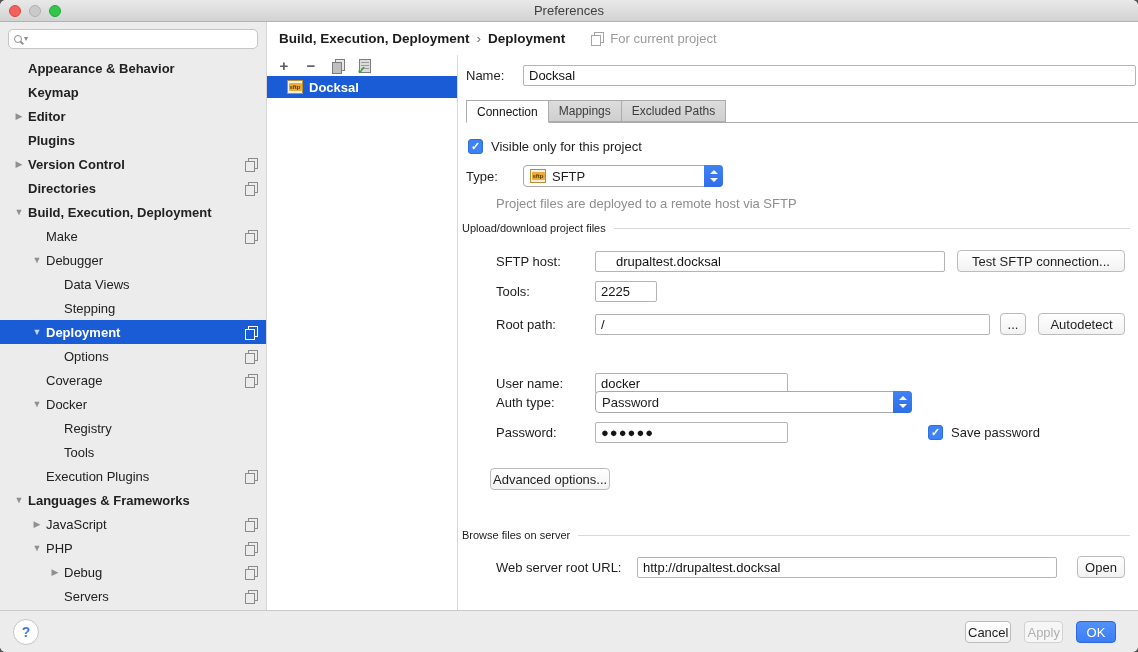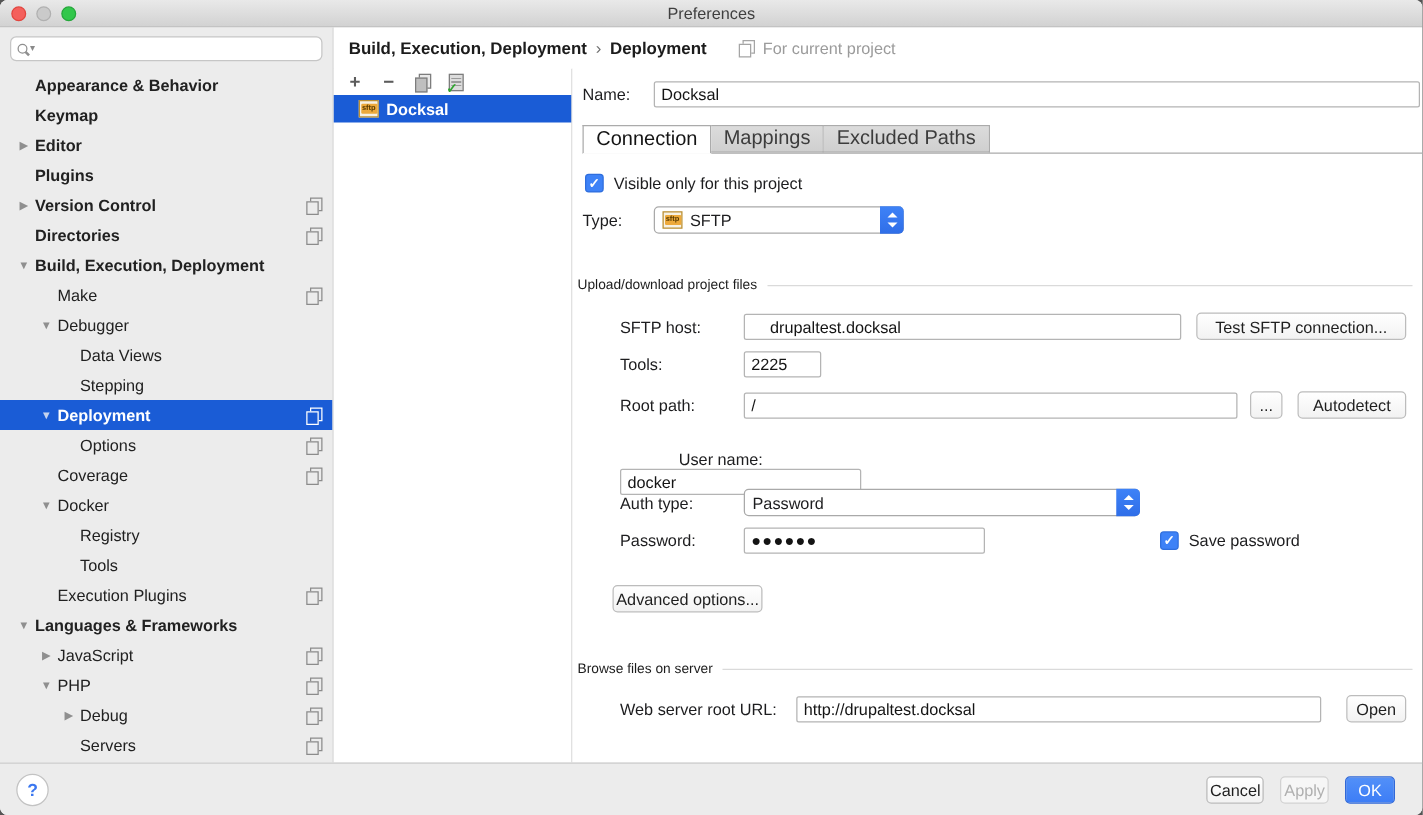--- a/index.html
+++ b/index.html
@@ -98,21 +98,21 @@
   .flabel{ color:#1d1d1f; }
   input.tf{
     height:21px; border:1px solid #b4b4b4; border-radius:2px; padding:0 5px;
     font-family:"Liberation Sans",sans-serif; font-size:13px; color:#141414; background:#fff;
   }
   .tabbar{ position:absolute; left:8px; right:0; top:45px; height:23px;
     border-bottom:1px solid #ababab; display:flex; align-items:flex-end; }
   .tab{
     height:22px; padding:0 10px; display:flex; align-items:center;
     background:linear-gradient(#dcdcdc,#cfcfcf); border:1px solid #ababab; border-left:none;
-    font-size:16px; color:#3c3c3c; cursor:default;
+    font-size:12px; color:#3c3c3c; cursor:default;
   }
   .tab:first-child{ border-left:1px solid #ababab; }
   .tab.active{ background:#fff; border-bottom:1px solid #fff; margin-bottom:-1px; height:23px; color:#141414; }
   .cbx{ width:15px; height:15px; border-radius:3px; background:var(--accent,#3e82f7);
     display:flex; align-items:center; justify-content:center; flex:none;
     color:#fff; font-size:11px; font-weight:700; border:1px solid #2f6edd; }
   .hint{ color:#8e8e8e; }
   .group{ display:flex; align-items:center; }
   .group .gtitle{ font-size:11px; color:#1c1c1c; white-space:nowrap; }
   .group .gline{ flex:1; height:1px; background:#dadada; margin-left:8px; }
@@ -329,20 +329,21 @@
       <span class="flabel" style="width:57px;">Type:</span>
       <div class="dropdown" style="width:200px;">
         <span class="sftpicon">
             <span>sftp</span>
           </span>
         <span>SFTP</span>
         <span class="cap"></span>
       </div>
     </div>
 
+    <div class="frow hint" style="left:38px; top:141px;">Project files are deployed to a remote host via SFTP</div>
 
     <div class="frow group" style="left:4px; top:167px; right:8px;">
       <span class="gtitle">Upload/download project files</span>
       <span class="gline"></span>
     </div>
 
     <div class="frow" style="left:38px; top:195px; right:13px;">
       <span class="flabel" style="width:99px;">SFTP host:</span>
       <input class="tf" style="width: 350px; padding-left: 20px;" value="drupaltest.docksal">
       <button class="mbtn" style="margin-left:12px; flex:1;">Test SFTP connection...</button>
@@ -353,21 +354,21 @@
       <input class="tf" style="width: 62px;" value="2225">
     </div>
 
     <div class="frow" style="left:38px; top:258px; right:13px;">
       <span class="flabel" style="width:99px;">Root path:</span>
       <input class="tf" style="width: 395px;" value="/">
       <button class="mbtn small" style="margin-left:10px; width:26px;">...</button>
       <button class="mbtn" style="margin-left:12px; flex:1;">Autodetect</button>
     </div>
 
-    <div class="frow" style="left:38px; top:305px;flex-direction:column;">
+    <div class="frow" style="left:38px; top:318px;">
       <span class="flabel" style="width:99px;">User name:</span>
       <input class="tf" style="width: 193px;" value="docker">
     </div>
 
     <div class="frow" style="left:38px; top:336px;">
       <span class="flabel" style="width:99px;">Auth type:</span>
       <div class="dropdown" style="width:317px;">
         <span>Password</span>
         <span class="cap"></span>
       </div>

